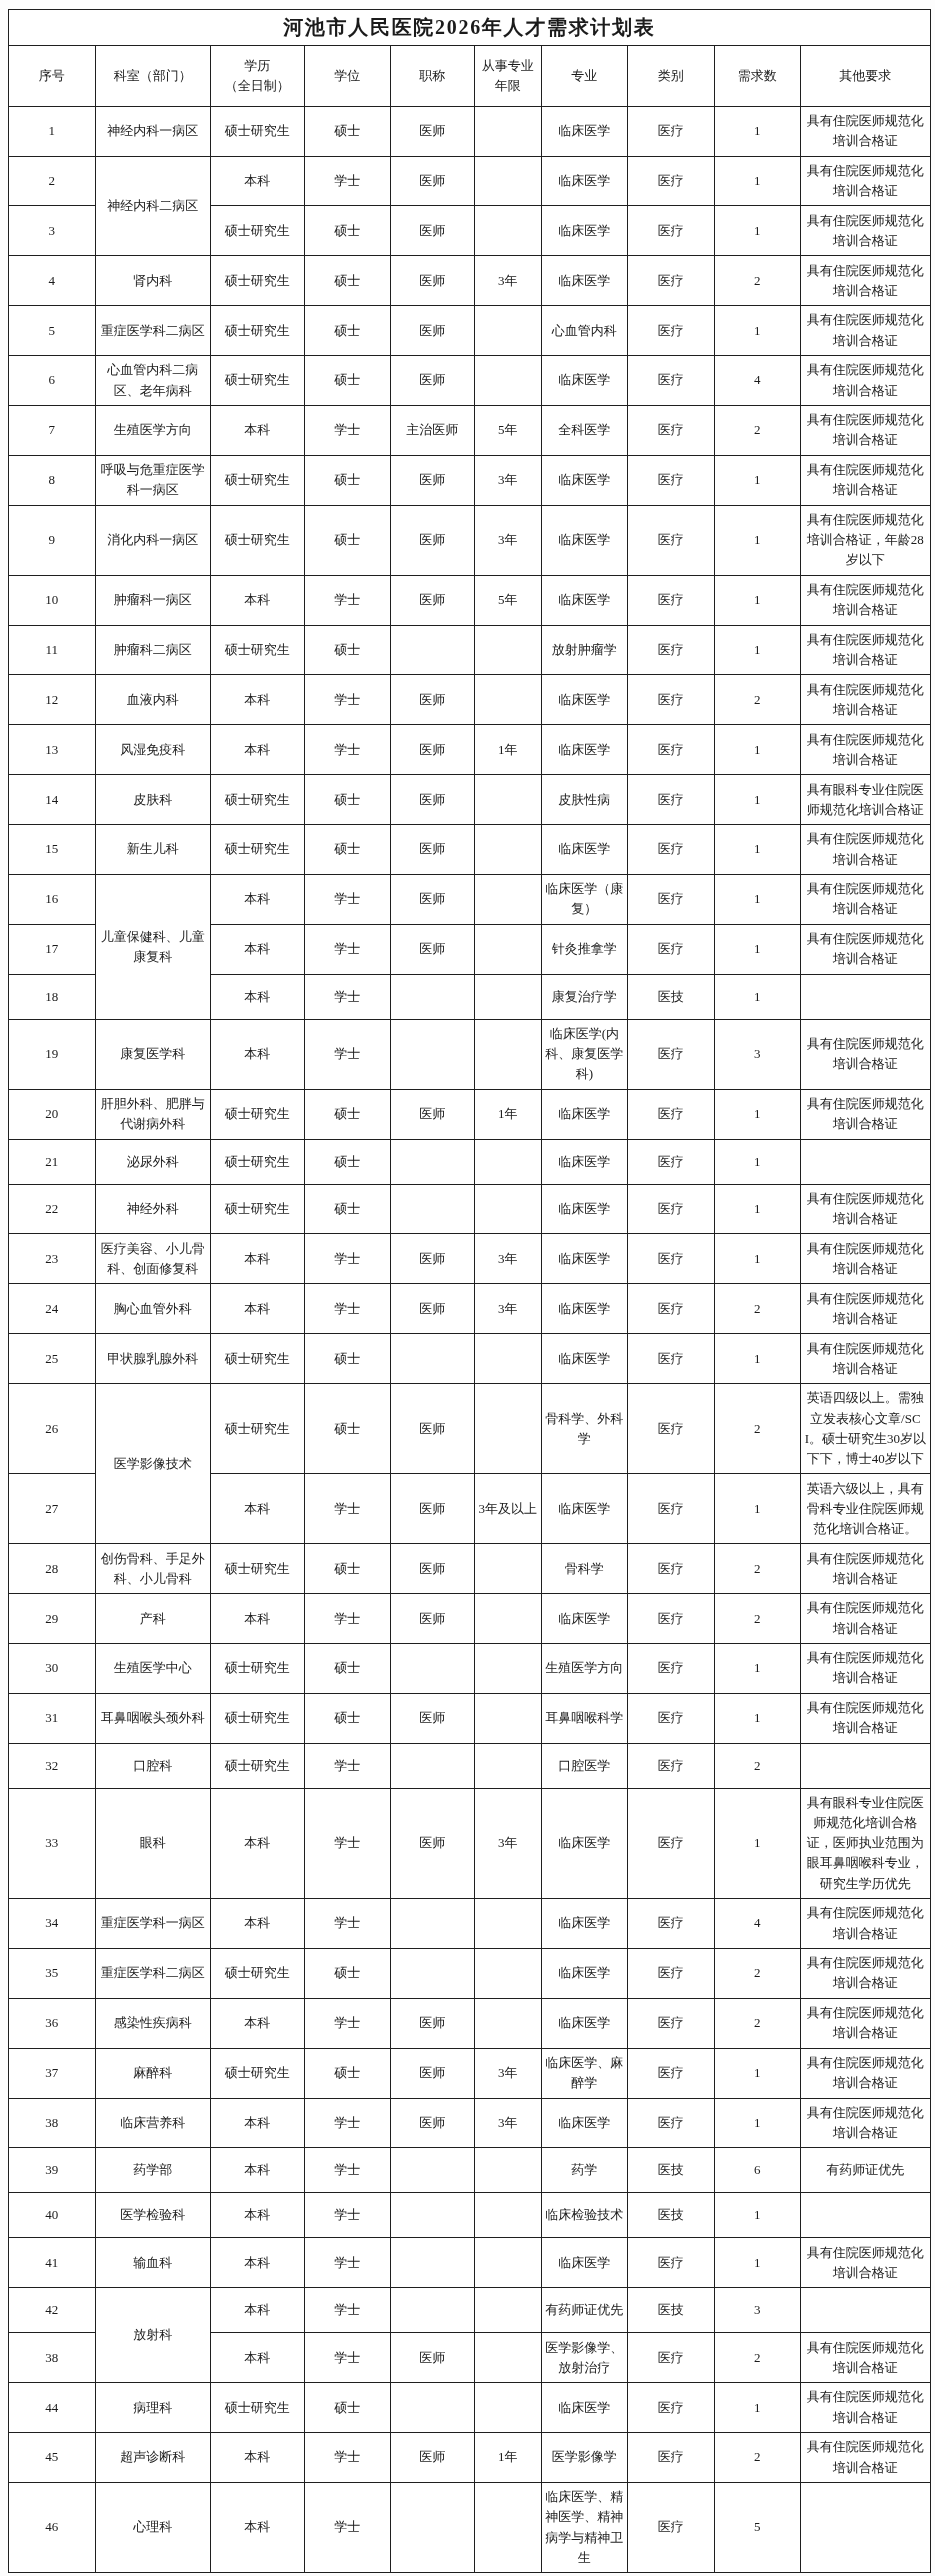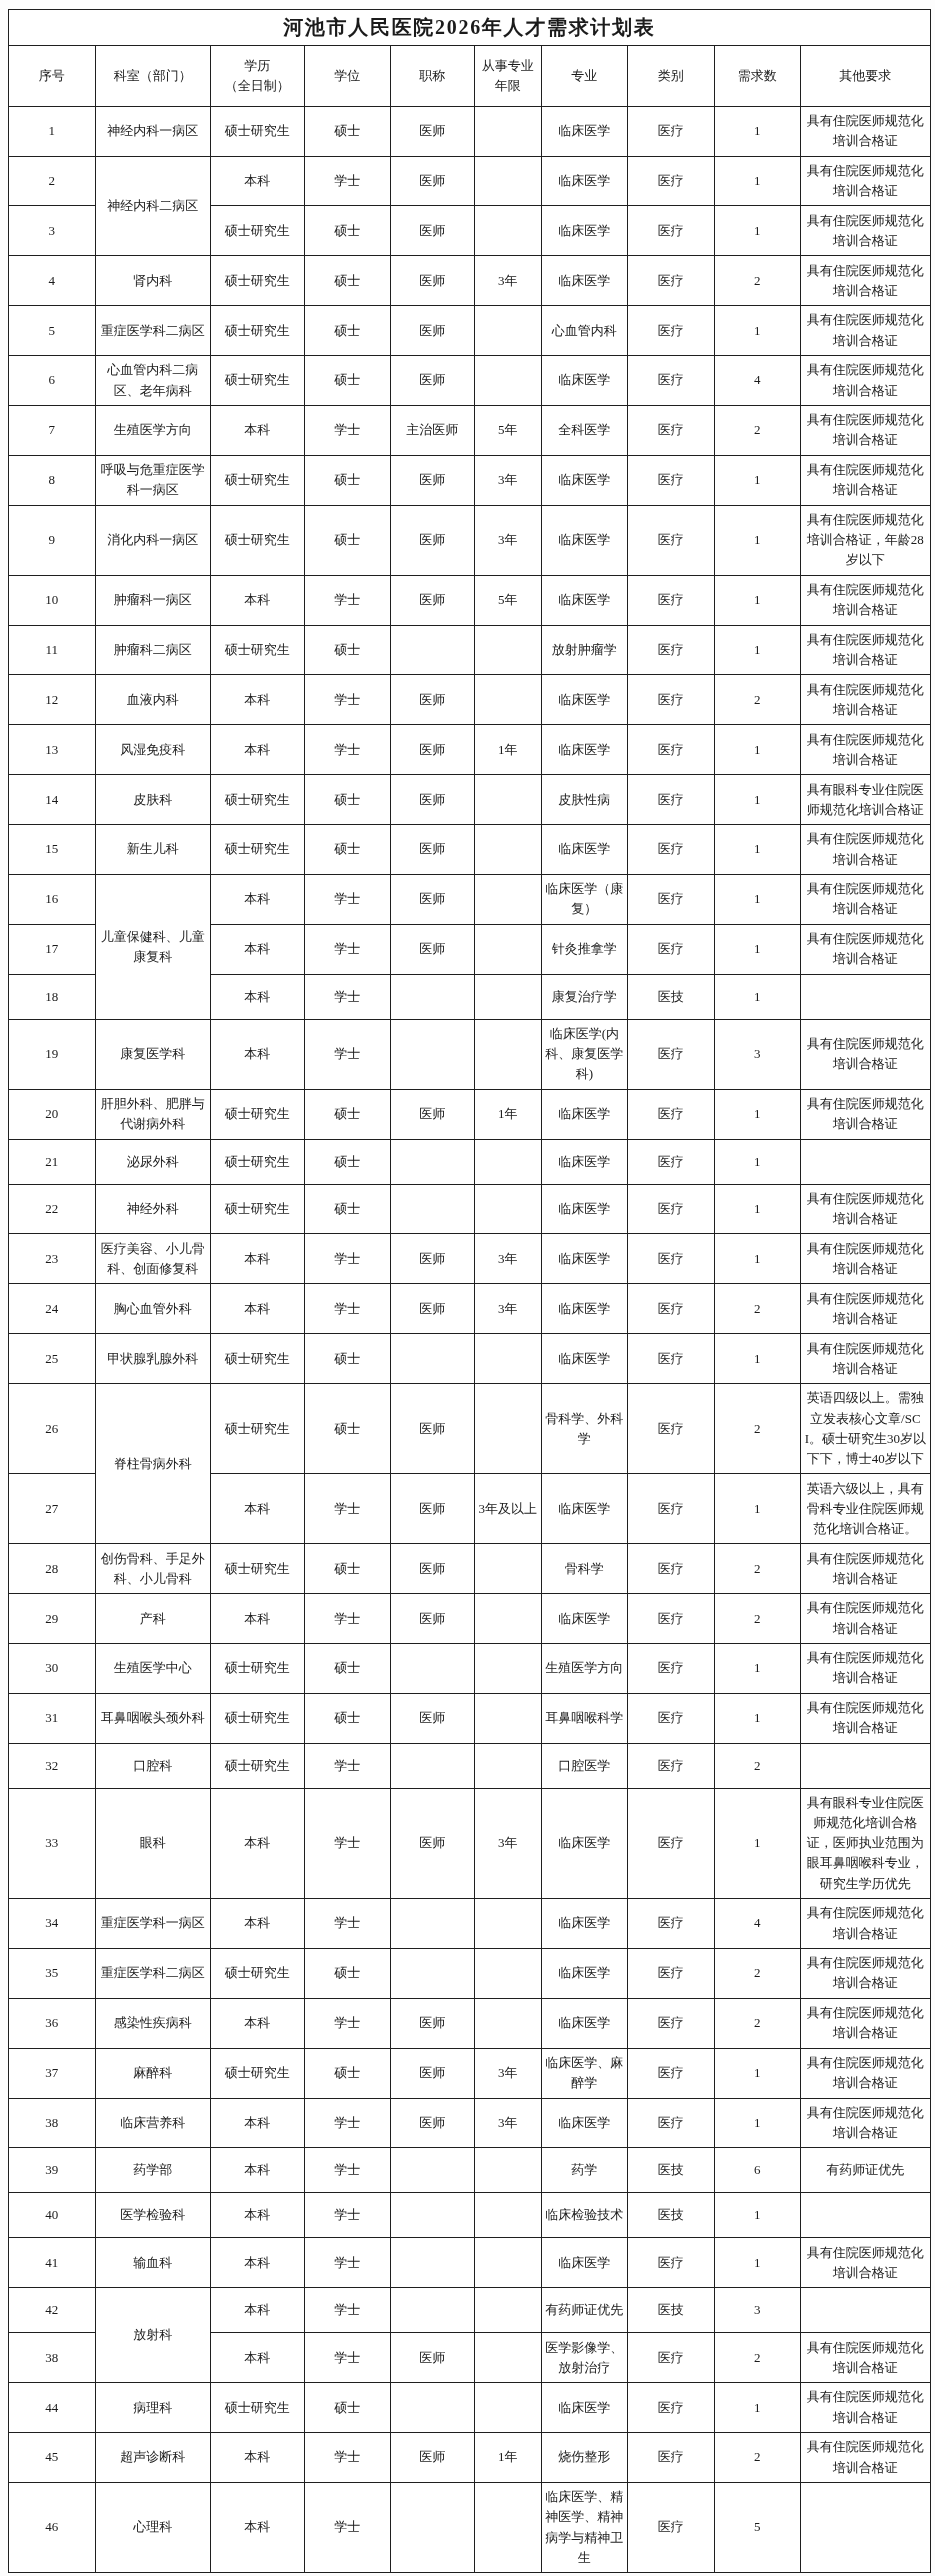--- a/index.html
+++ b/index.html
@@ -380,21 +380,21 @@
           <td>硕士</td>
           <td></td>
           <td></td>
           <td>临床医学</td>
           <td>医疗</td>
           <td>1</td>
           <td>具有住院医师规范化培训合格证</td>
         </tr>
         <tr>
           <td>26</td>
-          <td rowspan="2">脊柱骨病外科</td>
+          <td rowspan="2">医学影像技术</td>
           <td>硕士研究生</td>
           <td>硕士</td>
           <td>医师</td>
           <td></td>
           <td>骨科学、外科学</td>
           <td>医疗</td>
           <td>2</td>
           <td>英语四级以上。需独立发表核心文章/SCI。硕士研究生30岁以下下，博士40岁以下</td>
         </tr>
         <tr>
@@ -611,21 +611,21 @@
           <td>1</td>
           <td>具有住院医师规范化培训合格证</td>
         </tr>
         <tr>
           <td>45</td>
           <td>超声诊断科</td>
           <td>本科</td>
           <td>学士</td>
           <td>医师</td>
           <td>1年</td>
-          <td>烧伤整形</td>
+          <td>医学影像学</td>
           <td>医疗</td>
           <td>2</td>
           <td>具有住院医师规范化培训合格证</td>
         </tr>
         <tr>
           <td>46</td>
           <td>心理科</td>
           <td>本科</td>
           <td>学士</td>
           <td></td>

